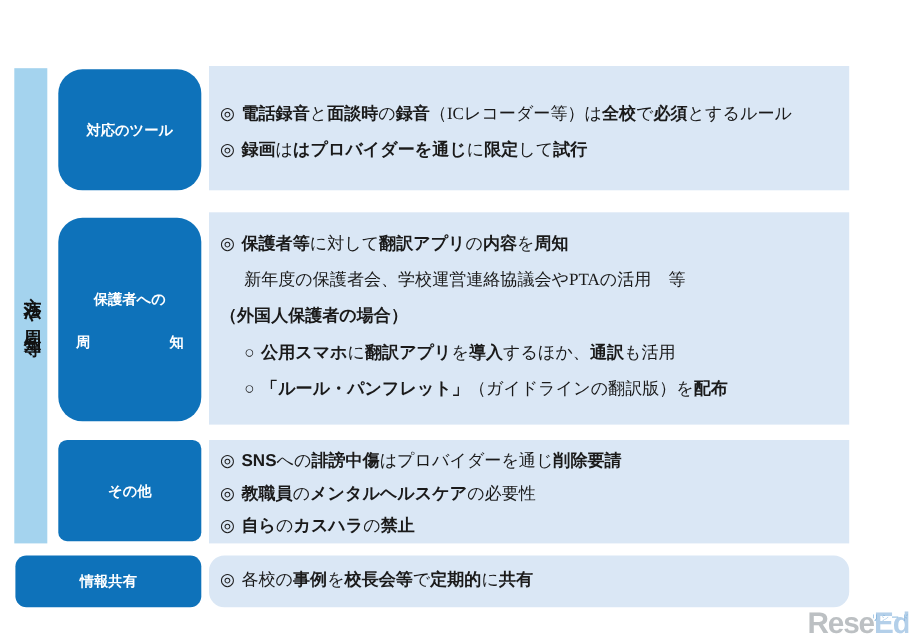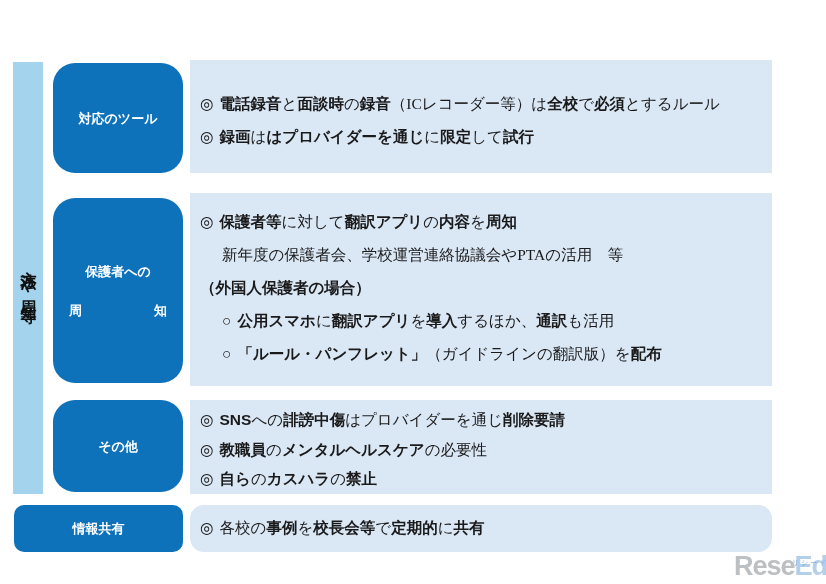--- a/index.html
+++ b/index.html
@@ -18,21 +18,21 @@
     font-size:16px;letter-spacing:4px;color:#111;font-weight:600;
   }
   
   .label-box{
     position:absolute;background:#0e72ba;color:#ffffff;
     display:flex;flex-direction:column;align-items:center;justify-content:center;
     font-weight:700;font-size:13px;gap:14px;
   }
   .box1{left:53px;top:63px;width:130px;height:110px;border-radius:22px;}
   .box2{left:53px;top:198px;width:130px;height:185px;border-radius:22px;}
-  .box3{left:53px;top:400px;width:130px;height:92px;border-radius:22px;}
+  .box3{left:53px;top:400px;width:130px;height:92px;border-radius:8px;}
   .box4{left:14px;top:505px;width:169px;height:47px;border-radius:10px;gap:0;}
   .lbl-line{line-height:25px;white-space:pre;}
   .lbl-line.spread{display:flex;justify-content:space-between;width:98px;}
   
   .panel{
     position:absolute;left:190px;width:582px;background:#dae7f5;
     box-sizing:border-box;color:#1a1a1a;
   }
   .panel1{top:60px;height:113px;padding-top:27px;}
   .panel2{top:193px;height:193px;padding-top:12px;}

